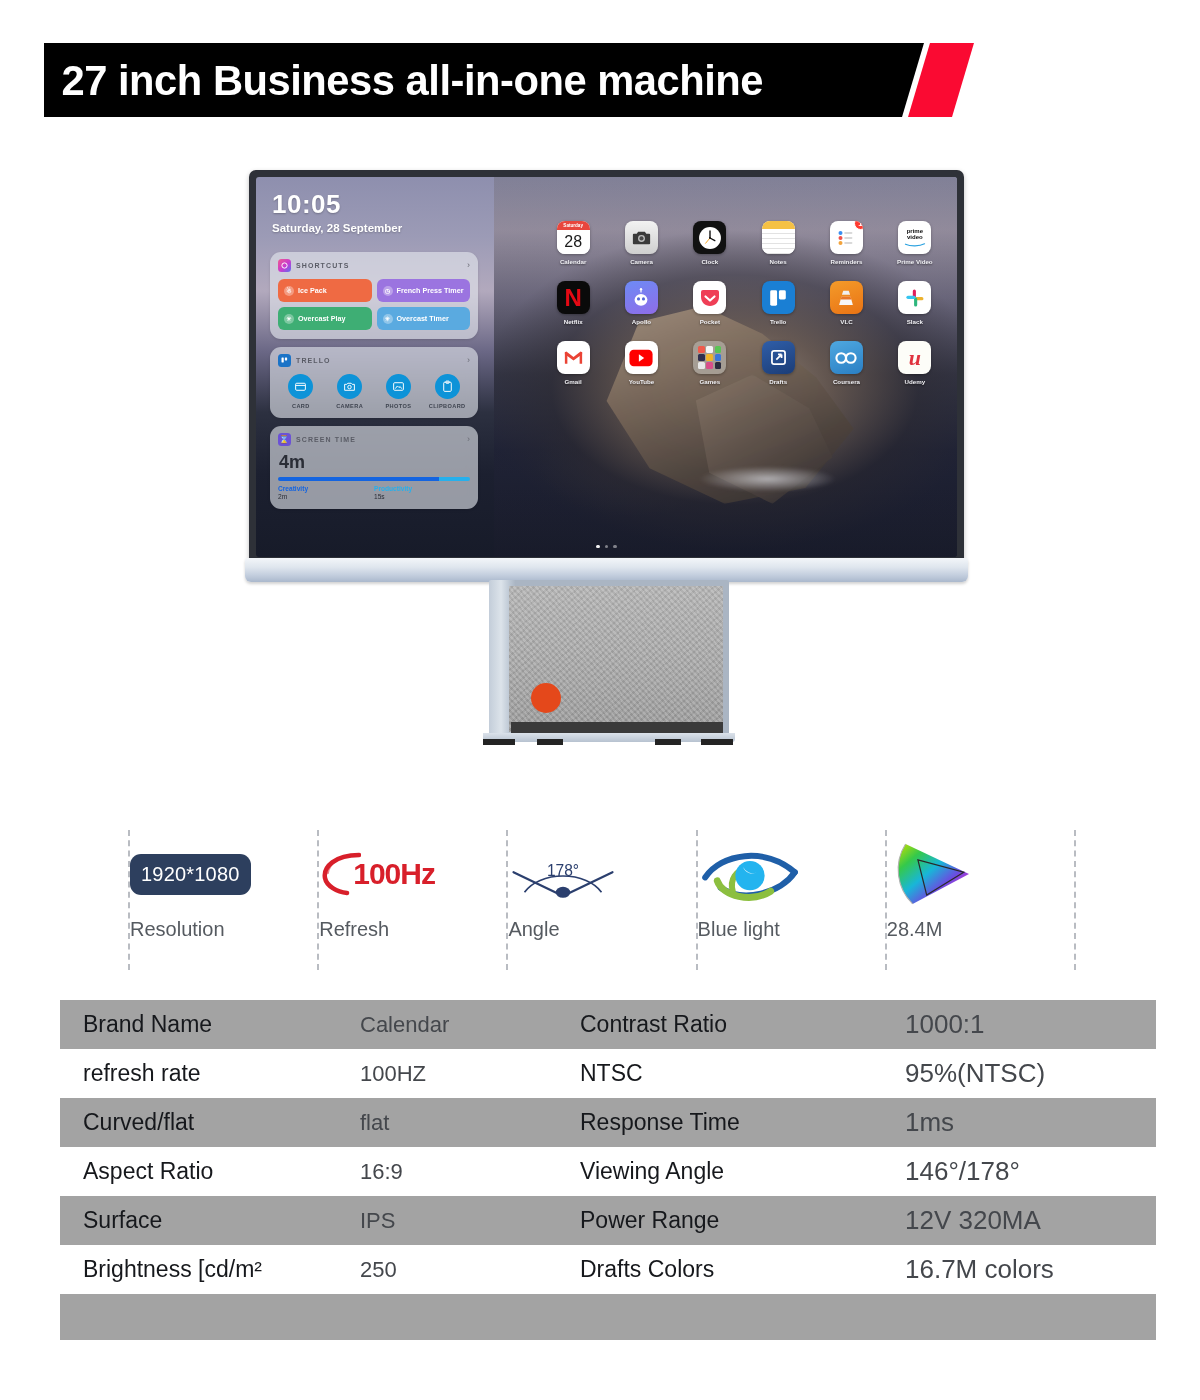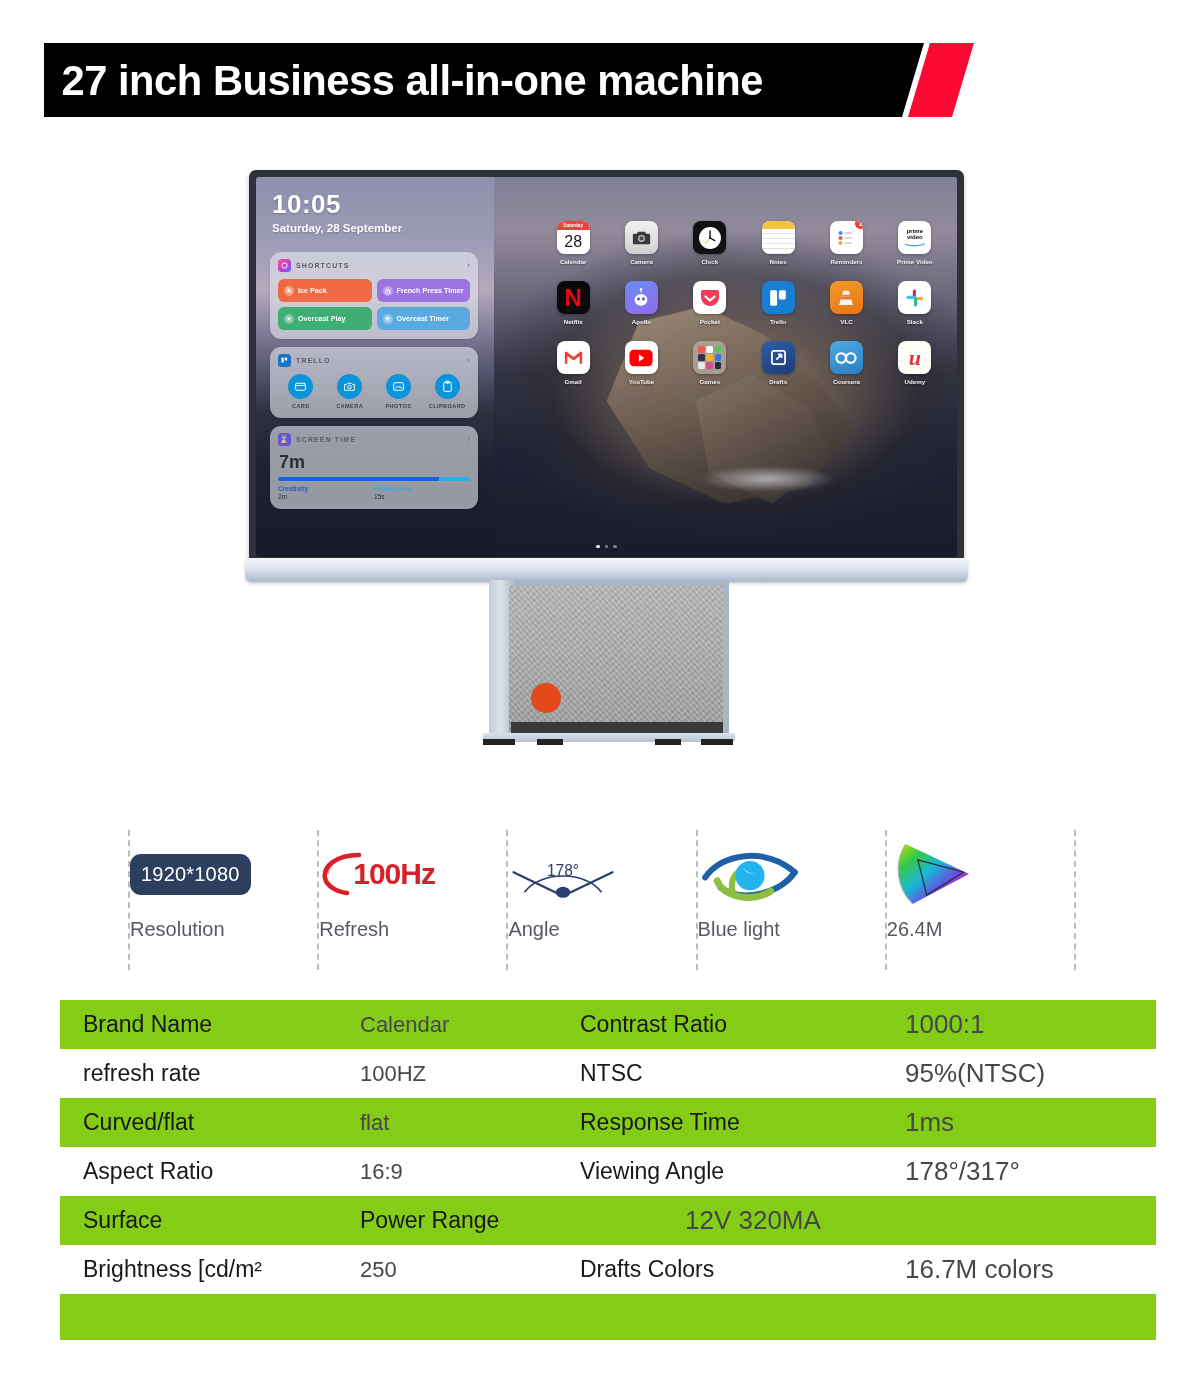--- a/index.html
+++ b/index.html
@@ -230,21 +230,21 @@
     background: #2d3f5e; color: #fff; border-radius: 11px;
     padding: 9px 11px; font-size: 20px; letter-spacing: 0.2px;
   }
   .hz-wrap { position: relative; display: flex; align-items: center; }
   .hz-text { font-size: 30px; color: #d81f2a; font-weight: bold; letter-spacing: -1px; }
   .sup { font-size: 0.62em; vertical-align: super; }
 
   
   .spec { position: absolute; left: 60px; top: 1000px; width: 1096px; }
   .spec-row { display: flex; height: 49px; align-items: center; }
-  .spec-row.alt { background: #84cc16; text-align: right; }
+  .spec-row.alt { background: #a3a3a3; text-align: right; }
   .spec-row.plain { background: #ffffff; }
   .spec-cell { display: flex; align-items: center; height: 100%; }
   .c-key { flex: 0 0 300px; padding-left: 23px; font-size: 23px; color: #16181c; }
   .c-val { flex: 0 0 220px; font-size: 22px; color: #44474c; }
   .c-key2 { flex: 0 0 325px; font-size: 23px; color: #16181c; }
   .c-val2 { flex: 1; font-size: 26px; color: #44474c; }
   .spec-row.tail { height: 46px; }
 </style>
 </head>
 <body>
@@ -360,21 +360,21 @@
                   </div>
                 </div>
               </div>
 
               <div class="widget">
                 <div class="w-head">
                   <span class="w-badge screentime">⌛</span>
                   <span class="w-title">SCREEN TIME</span>
                   <span class="w-chev">›</span>
                 </div>
-                <div class="st-big">7m</div>
+                <div class="st-big">4m</div>
                 <div class="st-bar">
                   <div class="st-seg-a"></div>
                   <div class="st-seg-b"></div>
                 </div>
                 <div class="st-legend">
                   <div class="st-leg">
                     <div class="st-leg-name a">Creativity</div>
                     <div class="st-leg-val">2m</div>
                   </div>
                   <div class="st-leg">
@@ -672,21 +672,21 @@
               <stop offset="66%" stop-color="#6a4de0"></stop>
               <stop offset="85%" stop-color="#e02bd0"></stop>
               <stop offset="100%" stop-color="#ff2f6a"></stop>
             </linearGradient>
           </defs>
           <path d="M20 8C6 30 10 58 28 76L92 42z" fill="url(#gam)"></path>
           <path d="M20 8C6 30 10 58 28 76" fill="none" stroke="#b0b0b0" stroke-width="1.2"></path>
           <path d="M34 26L86 40 44 66z" fill="none" stroke="#2a2a2a" stroke-width="1.4"></path>
         </svg>
       </div>
-      <div class="feat-lbl">26.4M</div>
+      <div class="feat-lbl">28.4M</div>
     </div>
 
   </div>
 
   <div class="spec">
 
     <div class="spec-row alt">
       <div class="spec-cell c-key">Brand Name</div>
       <div class="spec-cell c-val">Calendar</div>
       <div class="spec-cell c-key2">Contrast Ratio</div>
@@ -704,25 +704,26 @@
       <div class="spec-cell c-key">Curved/flat</div>
       <div class="spec-cell c-val">flat</div>
       <div class="spec-cell c-key2">Response Time</div>
       <div class="spec-cell c-val2">1ms</div>
     </div>
 
     <div class="spec-row plain">
       <div class="spec-cell c-key">Aspect Ratio</div>
       <div class="spec-cell c-val">16:9</div>
       <div class="spec-cell c-key2">Viewing Angle</div>
-      <div class="spec-cell c-val2">178°/317°</div>
+      <div class="spec-cell c-val2">146°/178°</div>
     </div>
 
     <div class="spec-row alt">
       <div class="spec-cell c-key">Surface</div>
+      <div class="spec-cell c-val">IPS</div>
       <div class="spec-cell c-key2">Power Range</div>
       <div class="spec-cell c-val2">12V 320MA</div>
     </div>
 
     <div class="spec-row plain">
       <div class="spec-cell c-key">Brightness [cd/m²</div>
       <div class="spec-cell c-val">250</div>
       <div class="spec-cell c-key2">Drafts Colors</div>
       <div class="spec-cell c-val2">16.7M colors</div>
     </div>

